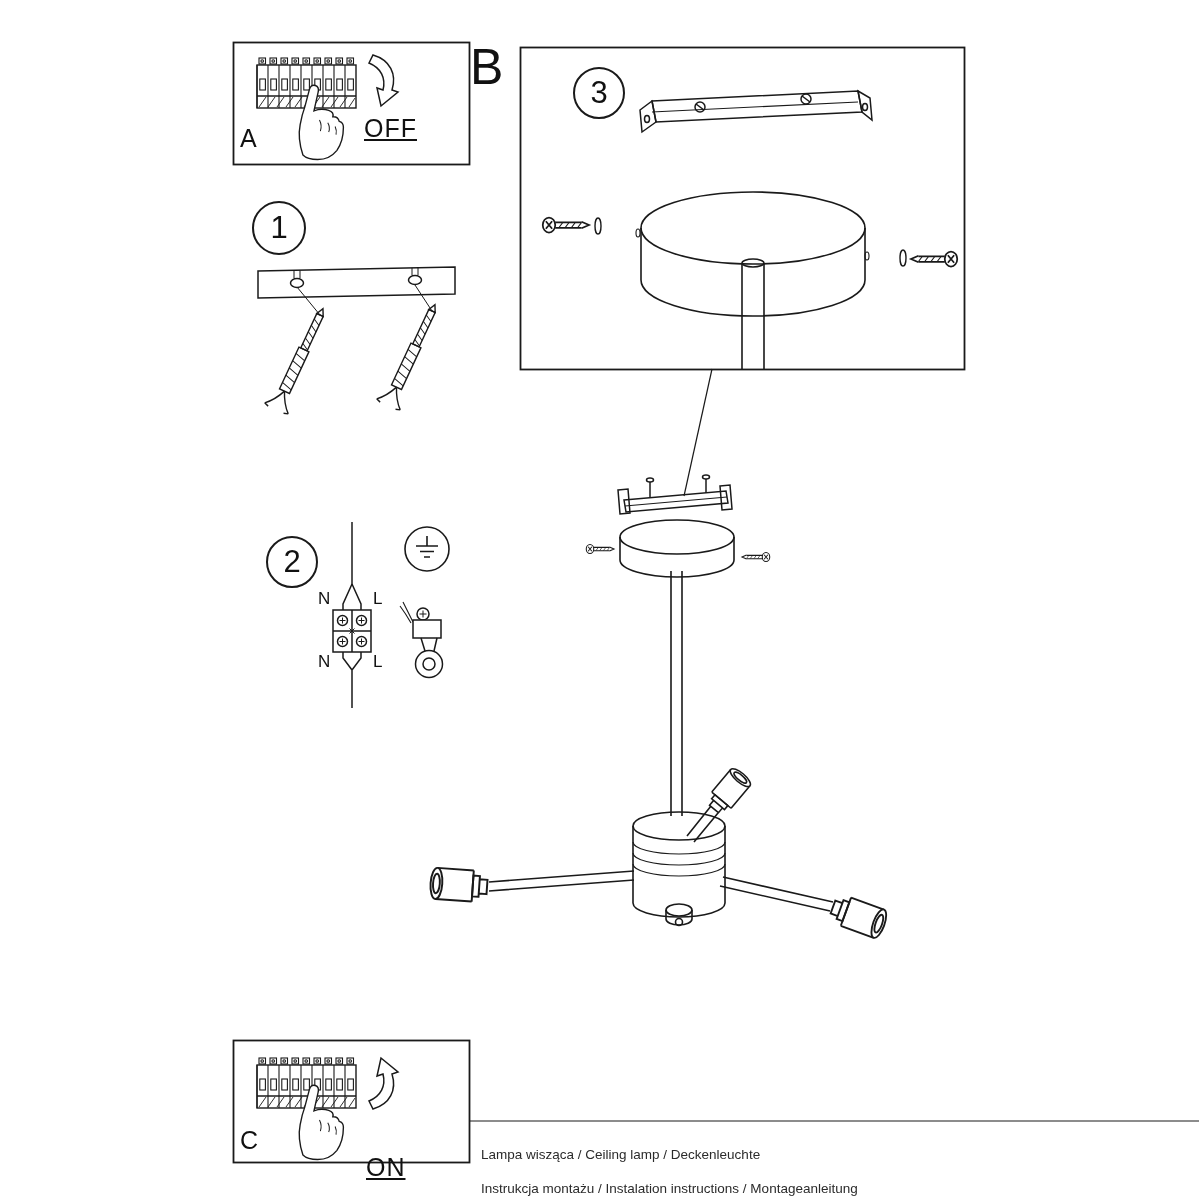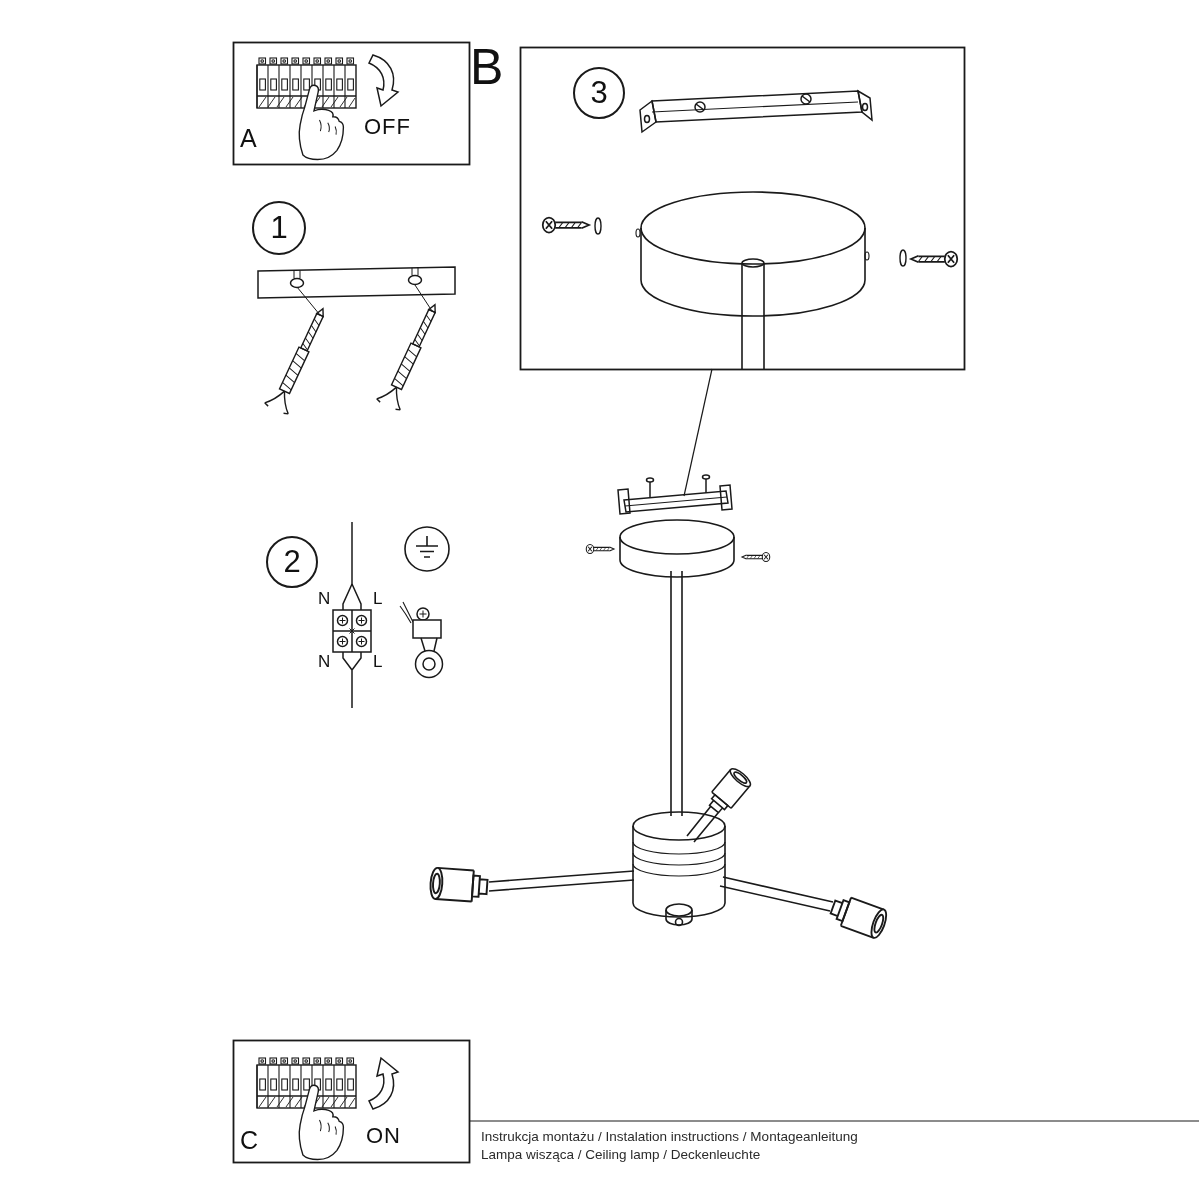--- a/index.html
+++ b/index.html
@@ -4,21 +4,21 @@
 <style>
   html,body{margin:0;padding:0;background:#fff;}
   #page{position:relative;width:1200px;height:1200px;background:#fff;overflow:hidden;
         font-family:"Liberation Sans",sans-serif;color:#111;}
   #art{position:absolute;left:0;top:0;}
   .t{position:absolute;white-space:nowrap;line-height:1;}
   .circle-num{position:absolute;border:2.4px solid #1a1a1a;border-radius:50%;
       display:flex;align-items:center;justify-content:center;font-size:31px;background:#fff;}
   .big-letter{font-size:50px;}
   .panel-letter{font-size:25px;}
-  .switch-word{font-size:22px;letter-spacing:1px;}
+  .switch-word{font-size:25px;letter-spacing:1px;text-decoration:underline;}
   .nl{font-size:17px;}
   .footer-line{font-size:13.5px;color:#2b2b2b;line-height:1.35;}
 </style>
 </head>
 <body>
 
 <div id="page">
 
 <svg id="art" width="1200" height="1200" viewBox="0 0 1200 1200">
   <defs>
@@ -212,18 +212,18 @@
 <div class="circle-num" style="left:252px;top:201px;width:50px;height:50px;">1</div>
 <div class="circle-num" style="left:266px;top:536px;width:48px;height:48px;">2</div>
 <div class="circle-num" style="left:573px;top:67px;width:48px;height:48px;">3</div>
 
 <div class="t nl" style="left:318px;top:590px;">N</div>
 <div class="t nl" style="left:373px;top:590px;">L</div>
 <div class="t nl" style="left:318px;top:653px;">N</div>
 <div class="t nl" style="left:373px;top:653px;">L</div>
 
 <div class="t panel-letter" style="left:240px;top:1128px;">C</div>
-<div class="t switch-word" style="left:366px;top:1125px;">ON</div>
-
-<div class="t footer-line" style="left:481px;top:1128px;">Instrukcja montażu / Instalation instructions / Montageanleitung</div>
+<div class="t switch-word" style="left:366px;top:1155px;">ON</div>
+
+<div class="t footer-line" style="left:481px;top:1180px;">Instrukcja montażu / Instalation instructions / Montageanleitung</div>
 <div class="t footer-line" style="left:481px;top:1146px;text-align:right;">Lampa wisząca / Ceiling lamp / Deckenleuchte</div>
 
 </div>
 
 </body></html>

